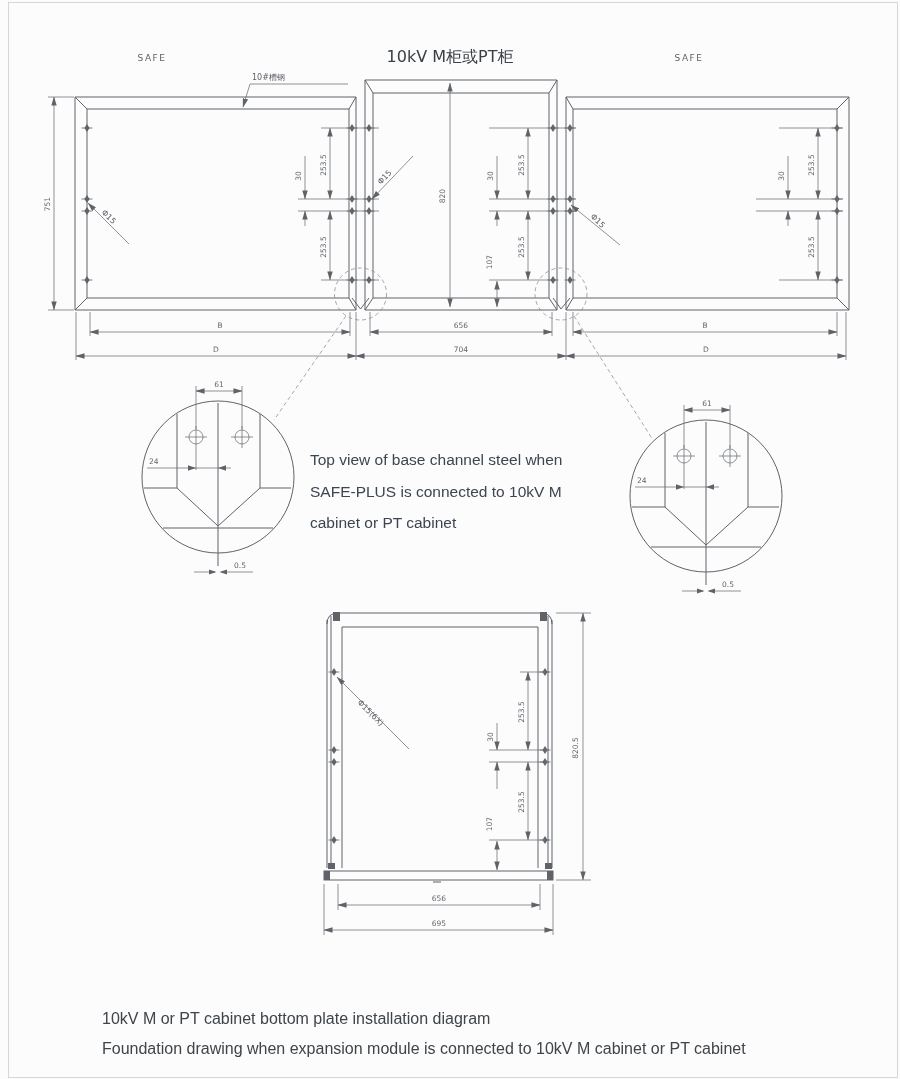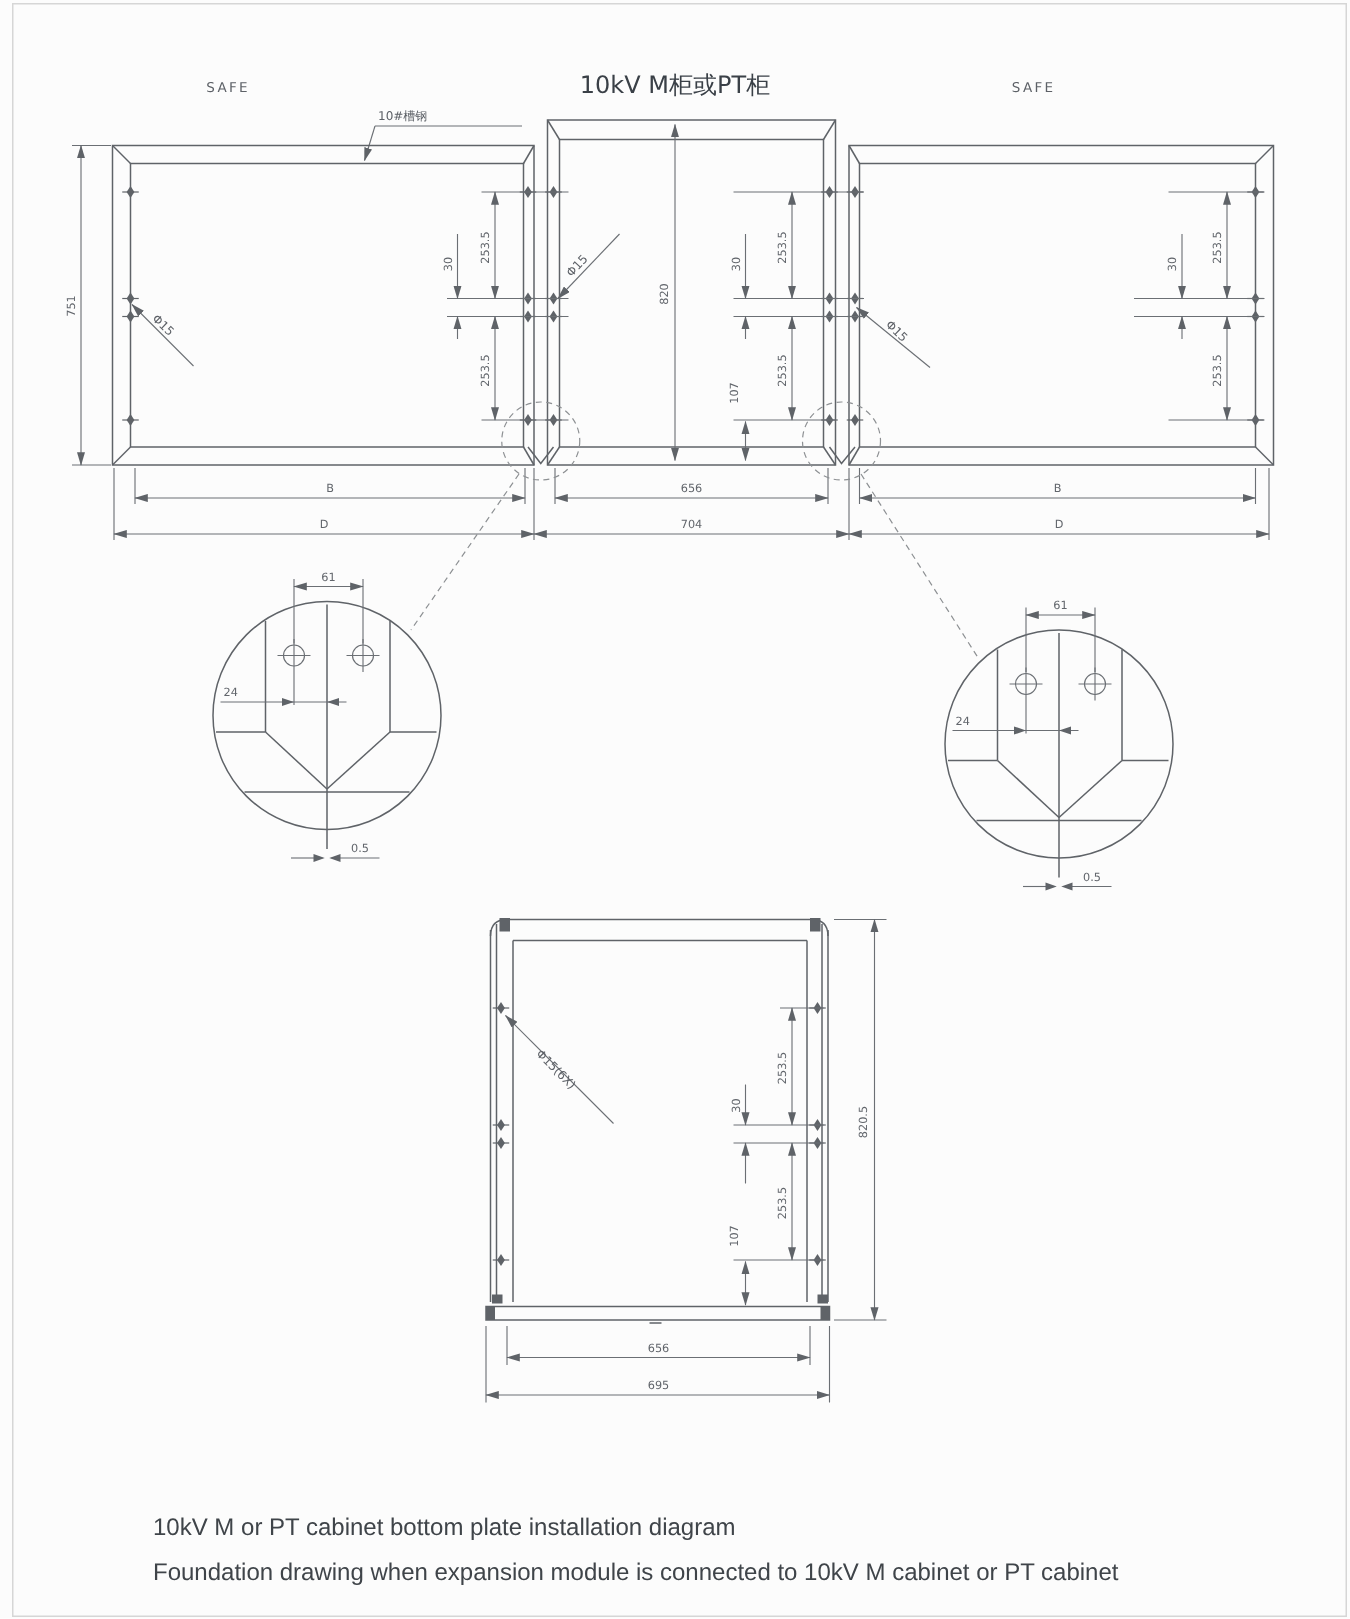--- a/index.html
+++ b/index.html
@@ -344,19 +344,20 @@
       <line class="thin" x1="338" y1="905" x2="540" y2="905" marker-start="url(#ma)" marker-end="url(#ma)"></line>
       <text class="dimtxt" x="439" y="901" text-anchor="middle">656</text>
       <line class="thin" x1="324" y1="884" x2="324" y2="935"></line>
       <line class="thin" x1="553" y1="884" x2="553" y2="935"></line>
       <line class="thin" x1="324" y1="930" x2="553" y2="930" marker-start="url(#ma)" marker-end="url(#ma)"></line>
       <text class="dimtxt" x="439" y="926" text-anchor="middle">695</text>
     </g>
   </g>
 </svg>
 
+<div id="detail-note">Top view of base channel steel when SAFE-PLUS is connected to 10kV M cabinet or PT cabinet</div>
 
 <div id="captions">
   <div>10kV M or PT cabinet bottom plate installation diagram</div>
   <div>Foundation drawing when expansion module is connected to 10kV M cabinet or PT cabinet</div>
 </div>
 
 </div>
 
 </body></html>

